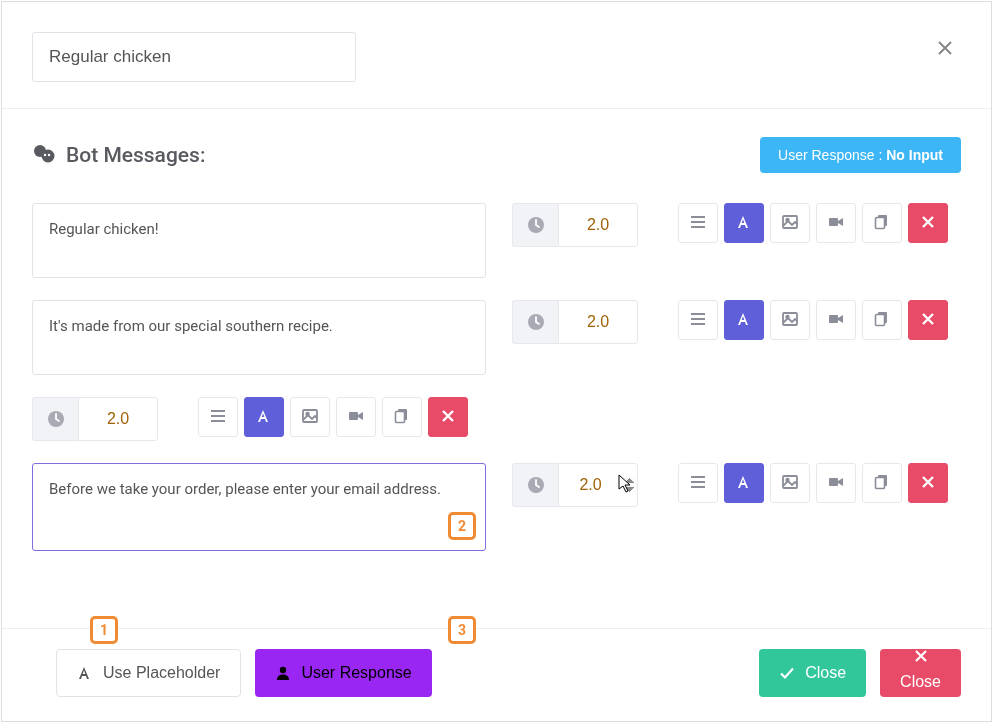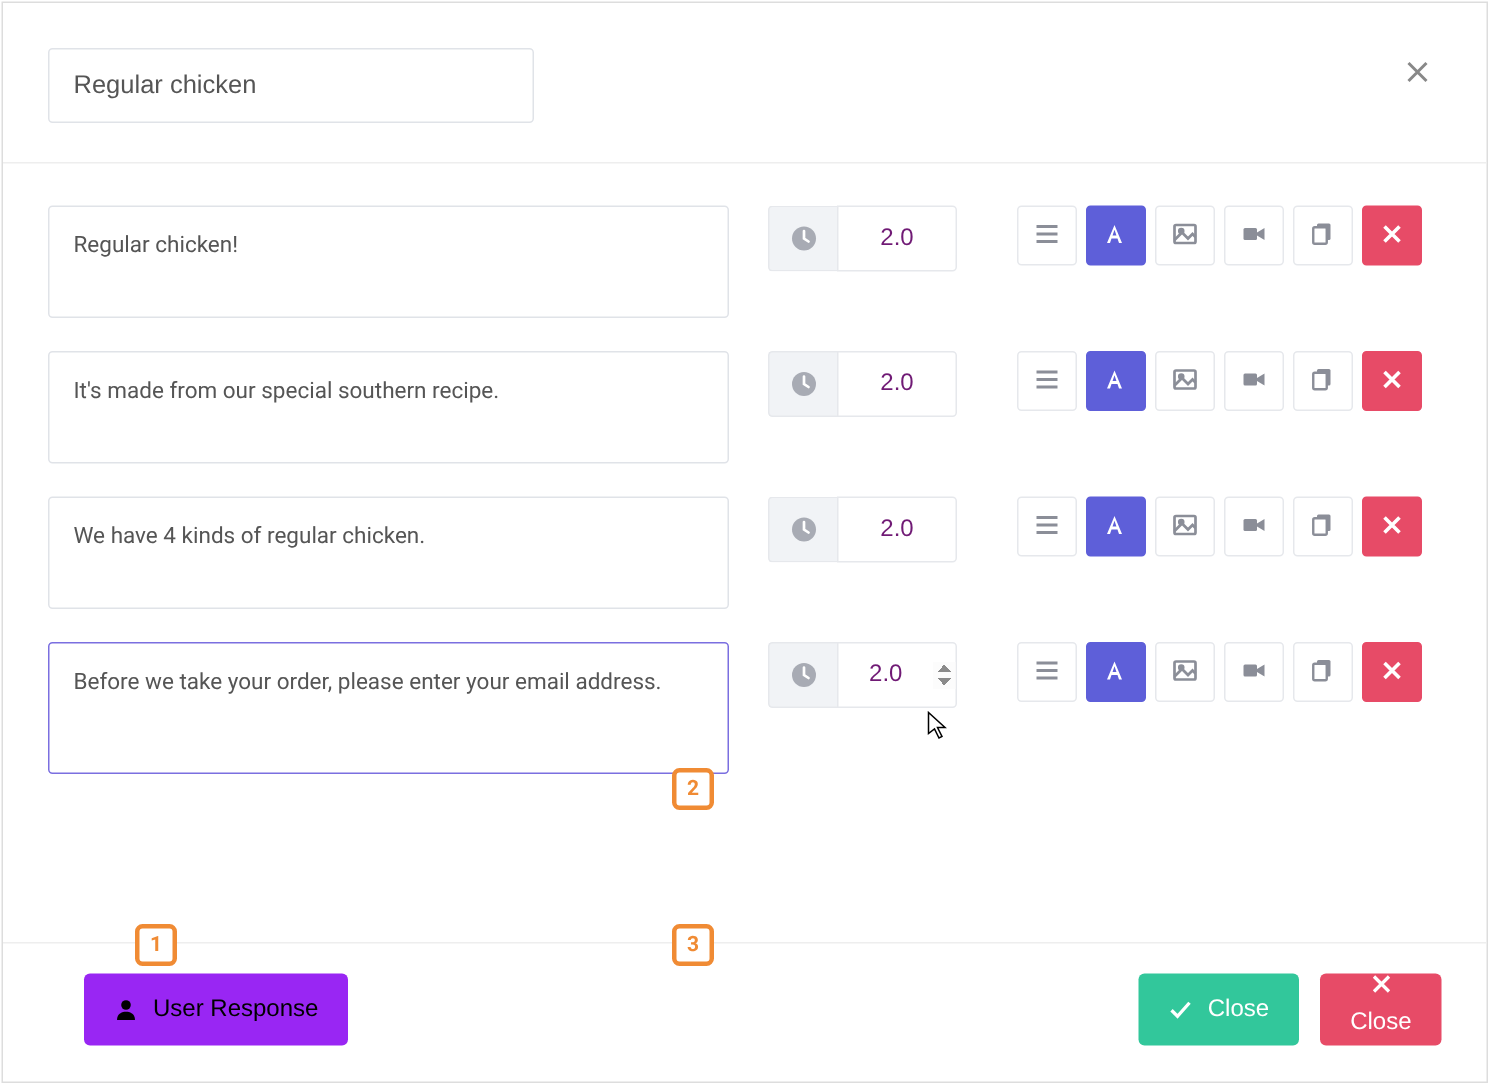--- a/index.html
+++ b/index.html
@@ -118,21 +118,21 @@
     justify-content: center;
     color: #a8abb4;
   }
   .time-input {
     width: 80px;
     height: 44px;
     border: 1px solid #e6e8ec;
     border-radius: 0 3px 3px 0;
     text-align: center;
     font-size: 16px;
-    color: #701a75;
+    color: #a16207;
     outline: none;
     padding: 0;
   }
   .icon-bar {
     display: flex;
     gap: 6px;
     margin-left: 14px;
   }
   .icon-btn {
     width: 40px;
@@ -213,20 +213,35 @@
   <div class="top-section">
     <input class="title-input" type="text" value="Regular chicken" style="">
     <button class="close-x">
       <svg width="16" height="16" viewBox="0 0 16 16">
           <path d="M2 2 L14 14 M14 2 L2 14" stroke="currentColor" stroke-width="2" fill="none"></path>
         </svg>
     </button>
   </div>
 
   <div class="main-body">
+    <div class="body-header">
+      <div class="section-title">
+        <svg width="24" height="24" viewBox="0 0 24 24" fill="#585a60">
+          <circle cx="8" cy="8" r="6"></circle>
+            <circle cx="16" cy="13" r="6.5"></circle>
+          <circle cx="13" cy="12" r="1.2" fill="#fff"></circle>
+            <circle cx="17" cy="12" r="1.2" fill="#fff"></circle>
+        </svg>
+        <span>Bot Messages:</span>
+      </div>
+      <button class="user-response-badge">
+        <span>User Response :</span>
+        <span class="bold">No Input</span>
+      </button>
+    </div>
 
     <div id="messages-container">
         <div class="msg-row">
           <textarea class="msg-text" style="">Regular chicken!</textarea>
           <div class="time-group">
     <div class="time-icon">
       <svg width="18" height="18" viewBox="0 0 18 18" fill="currentColor">
                 <circle cx="9" cy="9" r="8"></circle>
                 <path d="M9 4 V9 L12 11" stroke="#fff" stroke-width="1.8" fill="none" stroke-linecap="round"></path>
               </svg>
@@ -312,21 +327,20 @@
                 </svg></span>
             </button>
             <button class="icon-btn danger">
               <span><svg width="14" height="14" viewBox="0 0 14 14">
                   <path d="M2 2 L12 12 M12 2 L2 12" stroke="currentColor" stroke-width="2.4"></path>
                 </svg></span>
             </button>
           </div>
         </div>
         <div class="msg-row">
-          <textarea class="msg-text" style="">We have 4 kinds of regular chicken.</textarea>
           <div class="time-group">
     <div class="time-icon">
       <svg width="18" height="18" viewBox="0 0 18 18" fill="currentColor">
                 <circle cx="9" cy="9" r="8"></circle>
                 <path d="M9 4 V9 L12 11" stroke="#fff" stroke-width="1.8" fill="none" stroke-linecap="round"></path>
               </svg>
     </div>
             <input class="time-input" type="text" value="2.0" style="">
           </div>
           <div class="icon-bar">
@@ -411,20 +425,26 @@
               <span><svg width="14" height="14" viewBox="0 0 14 14">
                   <path d="M2 2 L12 12 M12 2 L2 12" stroke="currentColor" stroke-width="2.4"></path>
                 </svg></span>
             </button>
           </div>
         </div>
       </div>
   </div>
 
   <div class="footer">
+    <button class="btn placeholder">
+      <svg width="16" height="16" viewBox="0 0 16 16" fill="#555">
+          <path d="M7 2 L2 14 H4 L5 11 H9 L10 14 H12 L7 2 Z M5.7 9 L7 5.2 L8.3 9 Z"></path>
+        </svg>
+      <span>Use Placeholder</span>
+    </button>
     <button class="btn user-resp">
       <svg width="16" height="16" viewBox="0 0 16 16" fill="currentColor">
           <circle cx="8" cy="5" r="3.2"></circle>
           <path d="M2 15 C2 11 5 9.5 8 9.5 C11 9.5 14 11 14 15 Z"></path>
         </svg>
       <span>User Response</span>
     </button>
     <div class="spacer"></div>
     <button class="btn save">
       <svg width="16" height="16" viewBox="0 0 16 16">

